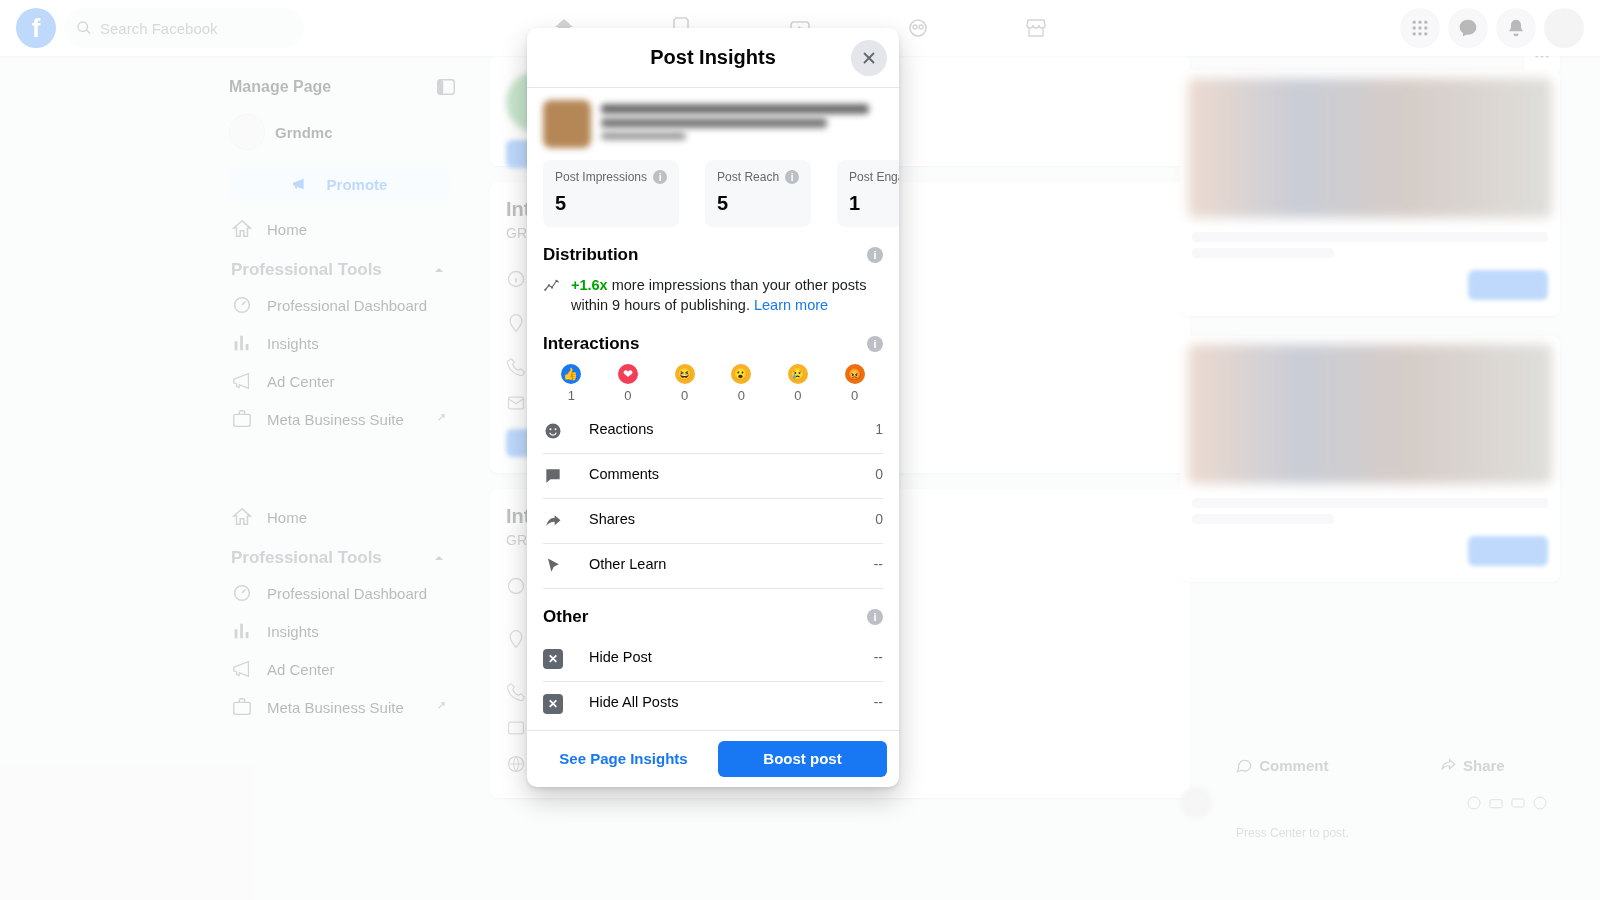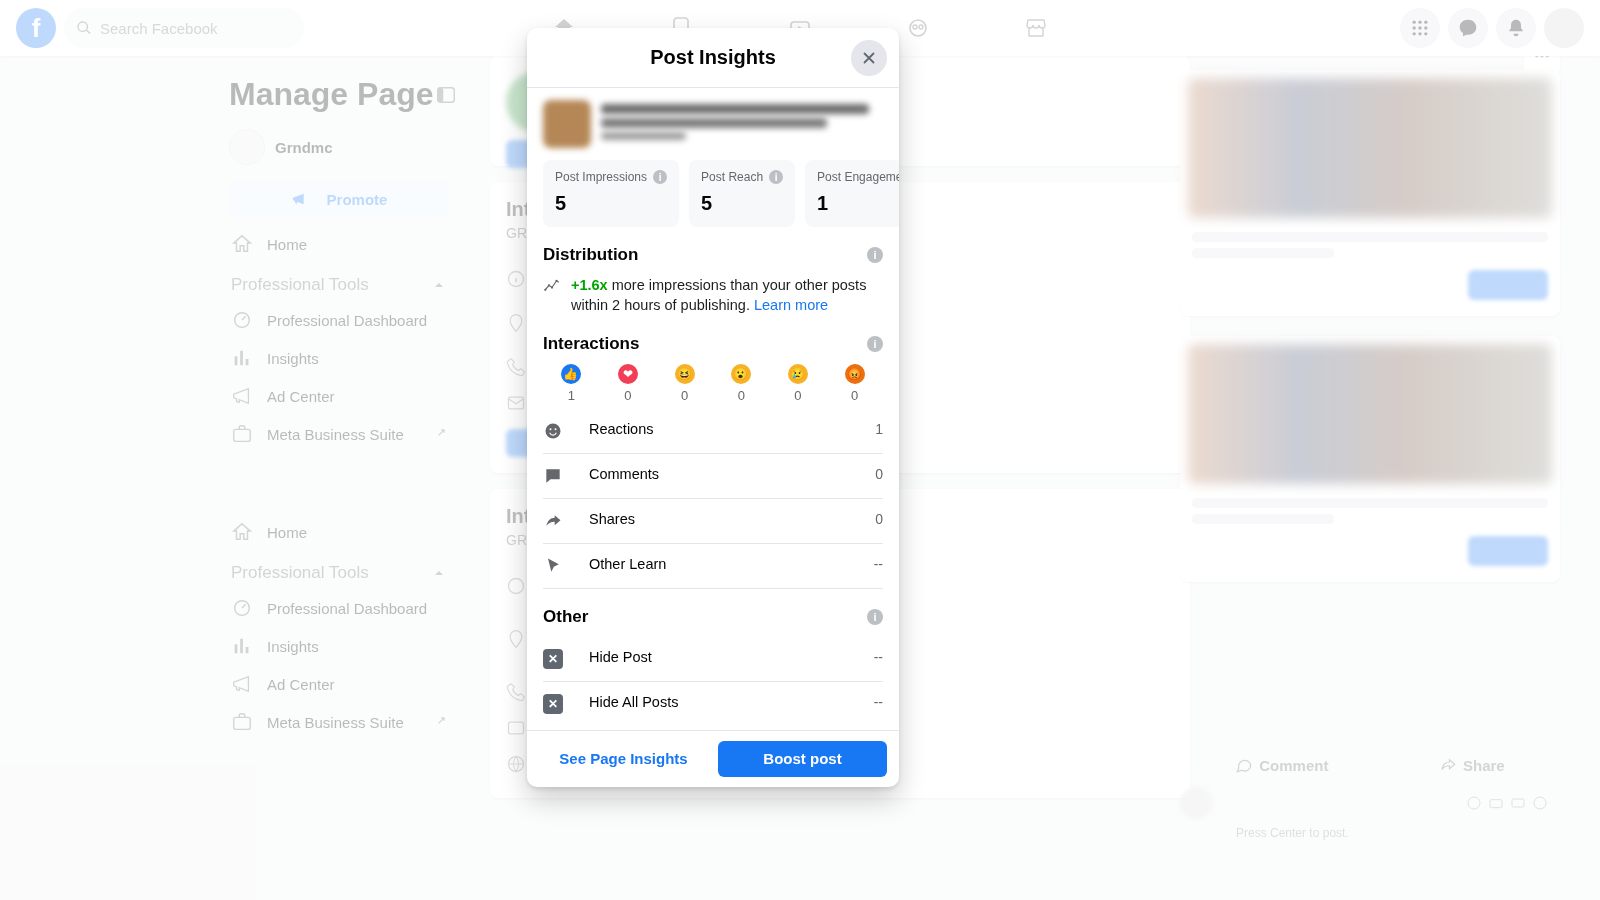--- a/index.html
+++ b/index.html
@@ -63,21 +63,21 @@
   }
   .circle-btn svg { width: 20px; height: 20px; fill: #050505; }
   .tiny-avatar { width: 40px; height: 40px; border-radius: 50%; background: #d8d8d8; }
 
   
   .sidebar {
     position: absolute; top: 56px; left: 0; width: 460px;
     padding: 16px 8px 16px 16px;
   }
   .sidebar h1 {
-    font-size: 32px; font-weight: 700; color: #050505;
+    font-size: 16px; font-weight: 700; color: #050505;
     margin: 4px 0 8px 8px;
     display: flex; align-items: center; justify-content: space-between;
   }
   .page-row {
     display: flex; align-items: center; gap: 10px;
     padding: 8px; border-radius: 8px;
   }
   .page-row .pg-avatar { width: 36px; height: 36px; border-radius: 50%; background: #eee; border: 1px solid #ddd; }
   .page-row .pg-name { font-size: 15px; font-weight: 600; color: #050505; }
 
@@ -90,21 +90,21 @@
   }
 
   .side-item {
     display: flex; align-items: center; gap: 14px;
     padding: 8px 10px; border-radius: 8px;
     color: #050505; font-size: 15px;
   }
   .side-item svg { width: 22px; height: 22px; fill: #65676b; flex-shrink: 0; }
   .side-item .ext-icon { margin-left: auto; }
   .side-heading {
-    padding: 12px 10px 6px; font-size: 17px; font-weight: 400; color: #65676b;
+    padding: 12px 10px 6px; font-size: 17px; font-weight: 700; color: #65676b;
     display: flex; justify-content: space-between; align-items: center;
   }
   .side-heading svg { width: 16px; height: 16px; fill: #65676b; }
 
   
   .main-col {
     position: absolute; left: 490px; top: 56px; width: 700px;
   }
   .main-col .card {
     background: #fff; border-radius: 8px; box-shadow: 0 1px 2px rgba(0,0,0,0.1);
@@ -191,21 +191,21 @@
   .modal-body { padding: 12px 16px 4px; overflow-y: auto; }
   .post-preview { display: flex; gap: 10px; margin-bottom: 12px; }
   .post-preview-img { width: 48px; height: 48px; border-radius: 8px; background: #b58756; filter: blur(3px); flex-shrink: 0; }
   .post-preview-text { flex: 1; }
   .blur-line { height: 10px; border-radius: 4px; margin: 4px 0; filter: blur(3px); }
   .blur-line.a { width: 95%; background: #6b6b6b; }
   .blur-line.b { width: 80%; background: #7a7a7a; }
   .blur-line.c { width: 30%; background: #9a9a9a; height: 8px; }
 
   .metrics {
-    display: flex; gap: 10px; margin-bottom: 18px;
+    display: flex; gap: 26px; margin-bottom: 18px;
   }
   .metric {
     flex: 1; background: #f7f8fa; border-radius: 8px;
     padding: 10px 12px 12px;
   }
   .metric-label {
     font-size: 12px; color: #65676b; display: flex; align-items: center; gap: 6px;
     margin-bottom: 8px; white-space: nowrap;
   }
   .metric-label .info-dot {
@@ -664,21 +664,21 @@
     </div>
     <div class="dist-row">
       <svg viewBox="0 0 24 24">
           <path d="M3 17l5-6 4 3 6-9 3 2" fill="none" stroke="#65676b" stroke-width="1.6"></path>
           <circle cx="3" cy="17" r="1.5"></circle>
           <circle cx="8" cy="11" r="1.5"></circle>
           <circle cx="12" cy="14" r="1.5"></circle>
           <circle cx="18" cy="5" r="1.5"></circle>
         </svg>
       <div class="dist-text">
-        <span class="mult">+1.6x</span><span> more impressions than your other posts within 2 hours of publishing. </span><a href="#">Learn more</a>
+        <span class="mult">+1.6x</span><span> more impressions than your other posts within 9 hours of publishing. </span><a href="#">Learn more</a>
       </div>
     </div>
 
     <div class="section-title-row">
       <div class="section-title">Interactions</div>
       <span class="info-circle">i</span>
     </div>
 
     <div class="reactions">
       <div class="react-col">

